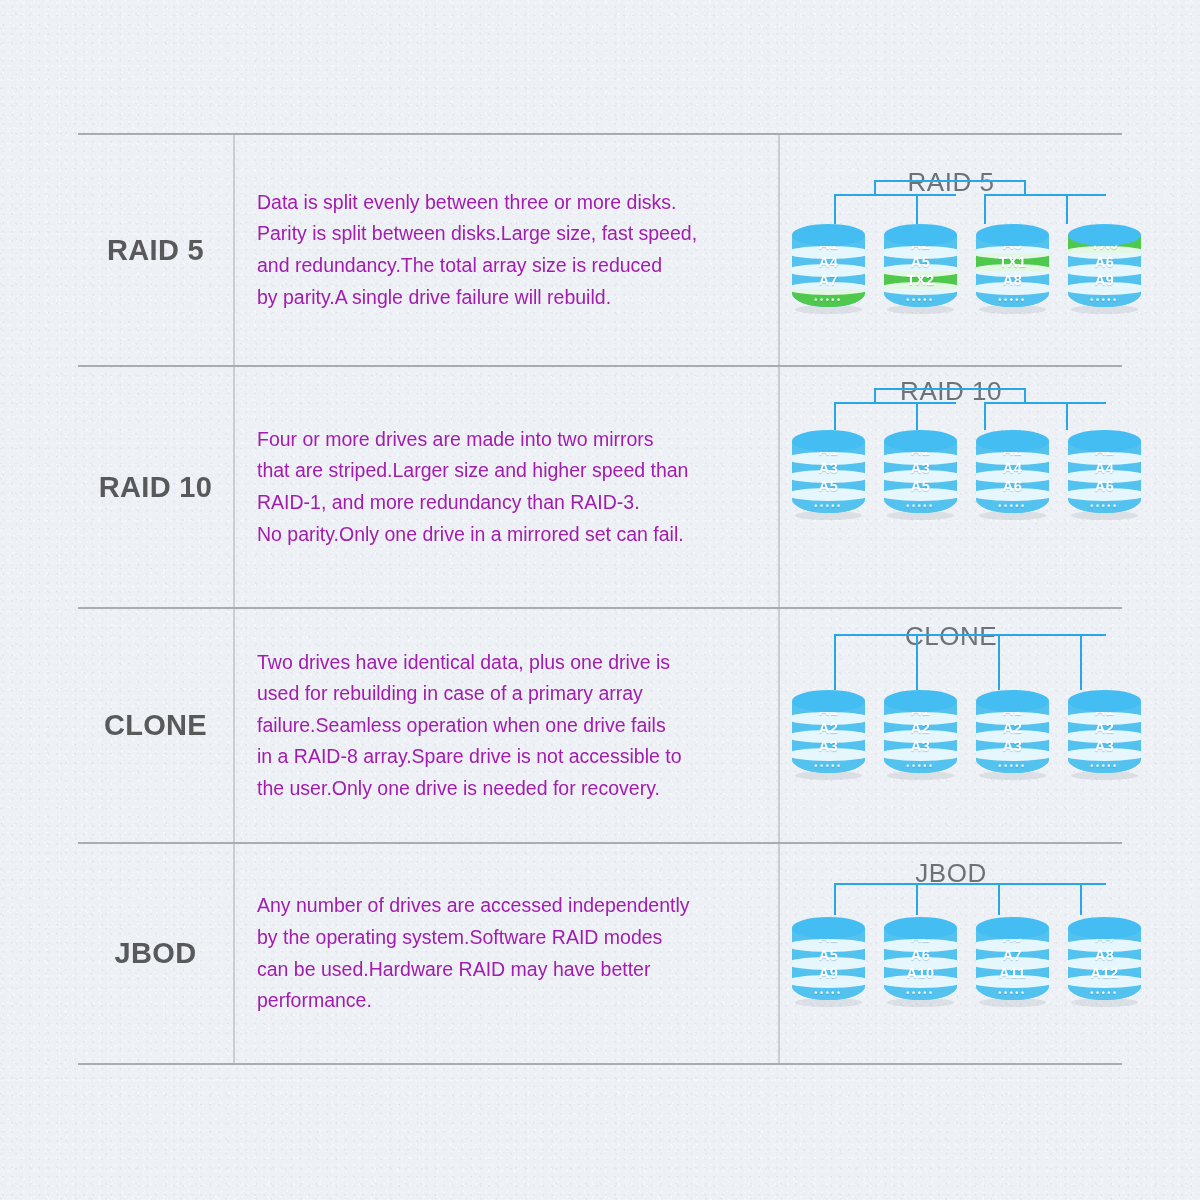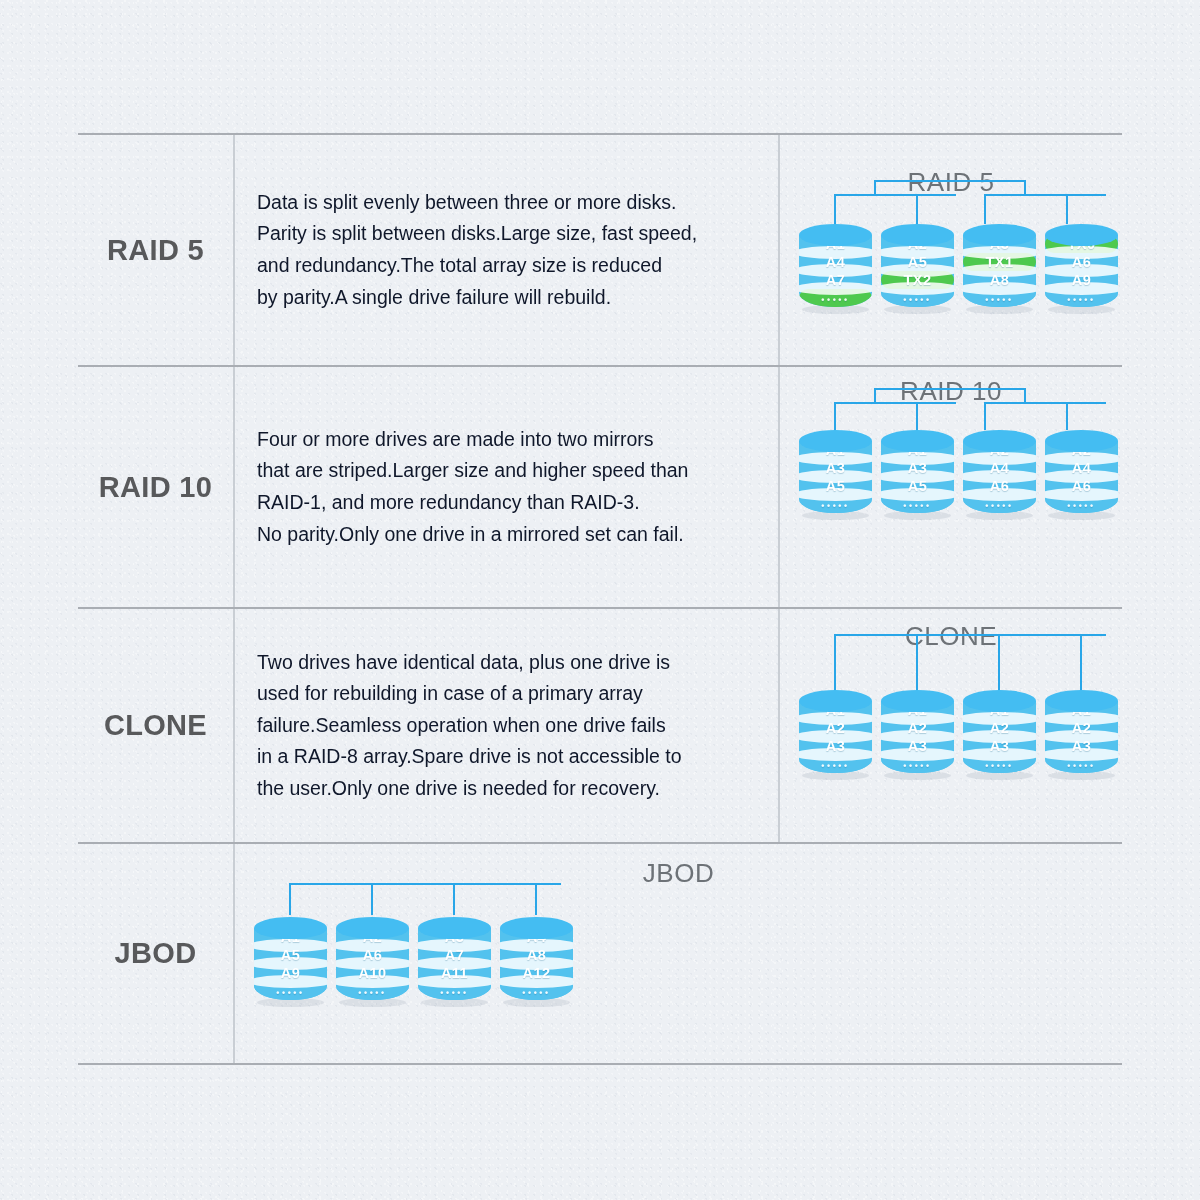--- a/index.html
+++ b/index.html
@@ -68,21 +68,21 @@
   .cell-desc {
     flex: 0 0 545px;
     width: 545px;
     display: flex;
     align-items: center;
     border-right: 2px solid #c9ced4;
     box-sizing: border-box;
     padding: 0 18px 0 22px;
   }
   .desc-text {
-    color: #0f172a;
+    color: #a21caf;
     font-size: 19.5px;
     line-height: 1.62;
     white-space: pre-line;
   }
 
   .cell-diagram {
     flex: 1 1 auto;
     position: relative;
     box-sizing: border-box;
   }
@@ -108,22 +108,22 @@
   .conn-line {
     position: absolute;
     background: #29a6e8;
   }
   .conn-h { height: 2px; }
   .conn-v { width: 2px; }
 
   .disk-row {
     position: absolute;
     display: flex;
-    gap: 9px;
-    left: 19px;
+    gap: 19px;
+    left: 12px;
   }
   .r0 .disk-row { top: 89px; }
   .r1 .disk-row { top: 63px; }
   .r2 .disk-row { top: 81px; }
   .r3 .disk-row { top: 73px; }
 
   .disk {
     position: relative;
     width: 73px;
     height: 88px;
@@ -152,21 +152,21 @@
     line-height: 18px;
     text-align: center;
     color: #ffffff;
     font-size: 14.5px;
     font-weight: bold;
     letter-spacing: .4px;
     text-shadow: 0 1px 1px rgba(0,80,120,.25);
     background: #53c2ee;
   }
   .band.blue  { background: #53c2ee; }
-  .band.green { background: #4ec94e; border-radius: 9px; }
+  .band.green { background: #4ec94e; }
   
   .band::before {
     content: "";
     position: absolute;
     left: -6px;
     right: -6px;
     top: -7px;
     height: 13px;
     border-radius: 50%;
     background: rgba(255,255,255,.85);
@@ -405,20 +405,26 @@
           </div>
         </div>
       </div>
     </div>
   </div>
 
   <div class="row r3">
     <div class="cell-label">
       <span>JBOD</span>
     </div>
+    <div class="cell-desc">
+      <div class="desc-text">Any number of drives are accessed independently
+by the operating system.Software RAID modes
+can be used.Hardware RAID may have better
+performance.</div>
+    </div>
     <div class="cell-diagram">
       <div class="diagram">
         <div class="diagram-title">JBOD</div>
         <div class="connector" style="left:19px; top:39px; width:300px; height:34px;">
           <div class="conn-line conn-h" style="left:35px; top:0; width:272px;"></div>
           <div class="conn-line conn-v" style="left:35px; top:0; height:32px;"></div>
           <div class="conn-line conn-v" style="left:117px; top:0; height:32px;"></div>
           <div class="conn-line conn-v" style="left:199px; top:0; height:32px;"></div>
           <div class="conn-line conn-v" style="left:281px; top:0; height:32px;"></div>
         </div>

